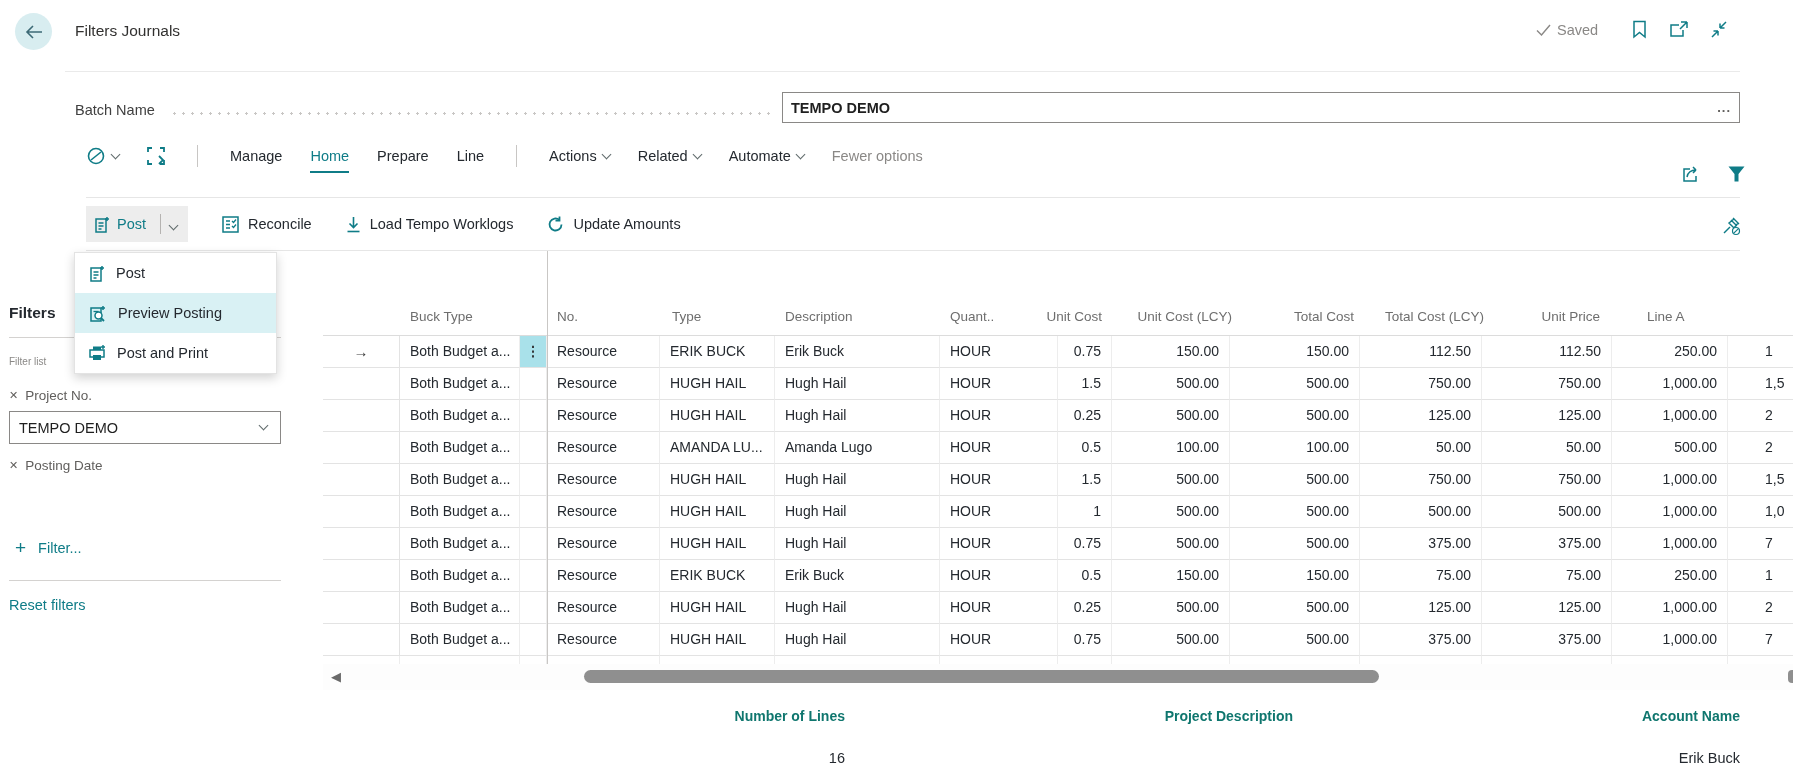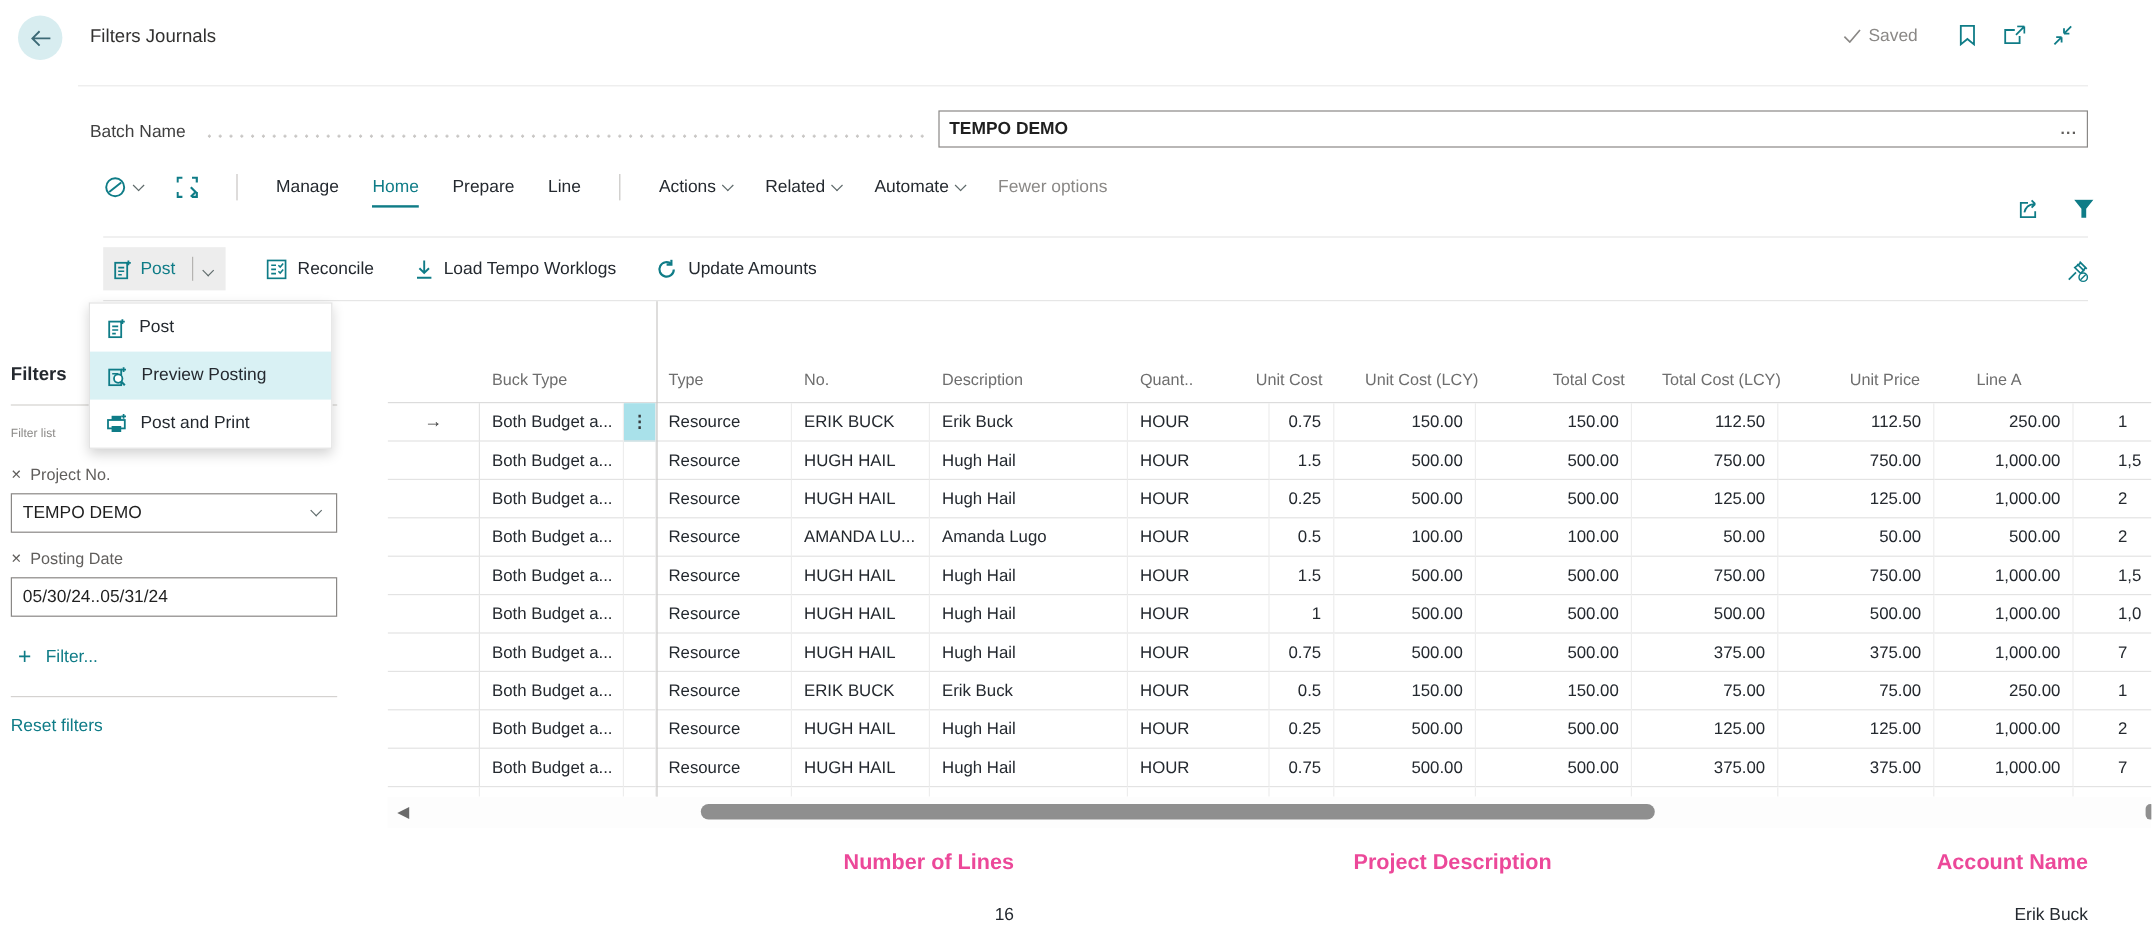--- a/index.html
+++ b/index.html
@@ -89,21 +89,21 @@
   .partial-row .g-cell{border-bottom:none}
 
   
   .hscroll{left:323px;top:664px;width:1470px;height:26px;background:#fdfdfd}
   .hs-left{position:absolute;left:8px;top:5px;color:#6a6a6a;font-size:13px;cursor:pointer}
   .hs-thumb{position:absolute;left:261px;top:6px;width:795px;height:13px;border-radius:7px;background:#8f8f8f;cursor:grab}
   .hs-right{position:absolute;right:-3px;top:6px;width:8px;height:13px;border-radius:4px;background:#8f8f8f}
 
   
   .finfo{display:flex;flex-direction:column;text-align:right}
-  .finfo .lab{font-size:18px;font-weight:bold;color:#ec4899}
+  .finfo .lab{font-size:14px;font-weight:bold;color:#0f766e}
   .finfo .val{font-size:14.5px;color:#24292f;margin-top:26px}
   .fi-lines{left:645px;top:708px;width:200px}
   .fi-proj{left:1093px;top:708px;width:200px}
   .fi-acct{left:1540px;top:708px;width:200px}
 </style>
 </head>
 <body>
 
 <div class="app">
 
@@ -263,39 +263,36 @@
     <span>TEMPO DEMO</span>
     <span class="chev gray" style="margin-left:auto;margin-right:4px"></span>
   </div>
 
   <div class="abs" style="left:9px;top:458px">
     <span class="fp-flabel">
       <span class="fp-x">✕</span>
       <span>Posting Date</span>
     </span>
   </div>
-  <div class="abs fp-input" style="left:9px;top:481px">
-    <span>05/30/24..05/31/24</span>
-  </div>
 
   <div class="abs fp-addfilter">
     <span class="fp-plus">+</span>
     <span>Filter...</span>
   </div>
   <div class="abs fp-div2"></div>
   <div class="abs fp-reset">Reset filters</div>
 
   <div class="abs grid">
     <div class="g-inner">
       <div class="g-header">
           <div class="h-cell" style="width: 77px;"></div>
           <div class="h-cell" style="width: 120px;">Buck Type</div>
           <div class="h-cell" style="width: 27px;"></div>
+          <div class="h-cell" style="width: 115px;">No.</div>
           <div class="h-cell" style="width: 113px;">Type</div>
-          <div class="h-cell" style="width: 115px;">No.</div>
           <div class="h-cell" style="width: 165px;">Description</div>
           <div class="h-cell" style="width: 54px;">Quant...</div>
           <div class="h-cell r" style="width: 118px;">Unit Cost</div>
           <div class="h-cell r" style="width: 130px;">Unit Cost (LCY)</div>
           <div class="h-cell r" style="width: 122px;">Total Cost</div>
           <div class="h-cell r" style="width: 130px;">Total Cost (LCY)</div>
           <div class="h-cell r" style="width: 116px;">Unit Price</div>
           <div class="h-cell la" style="width: 170px;">Line A</div>
         </div>
       <div class="g-body">

